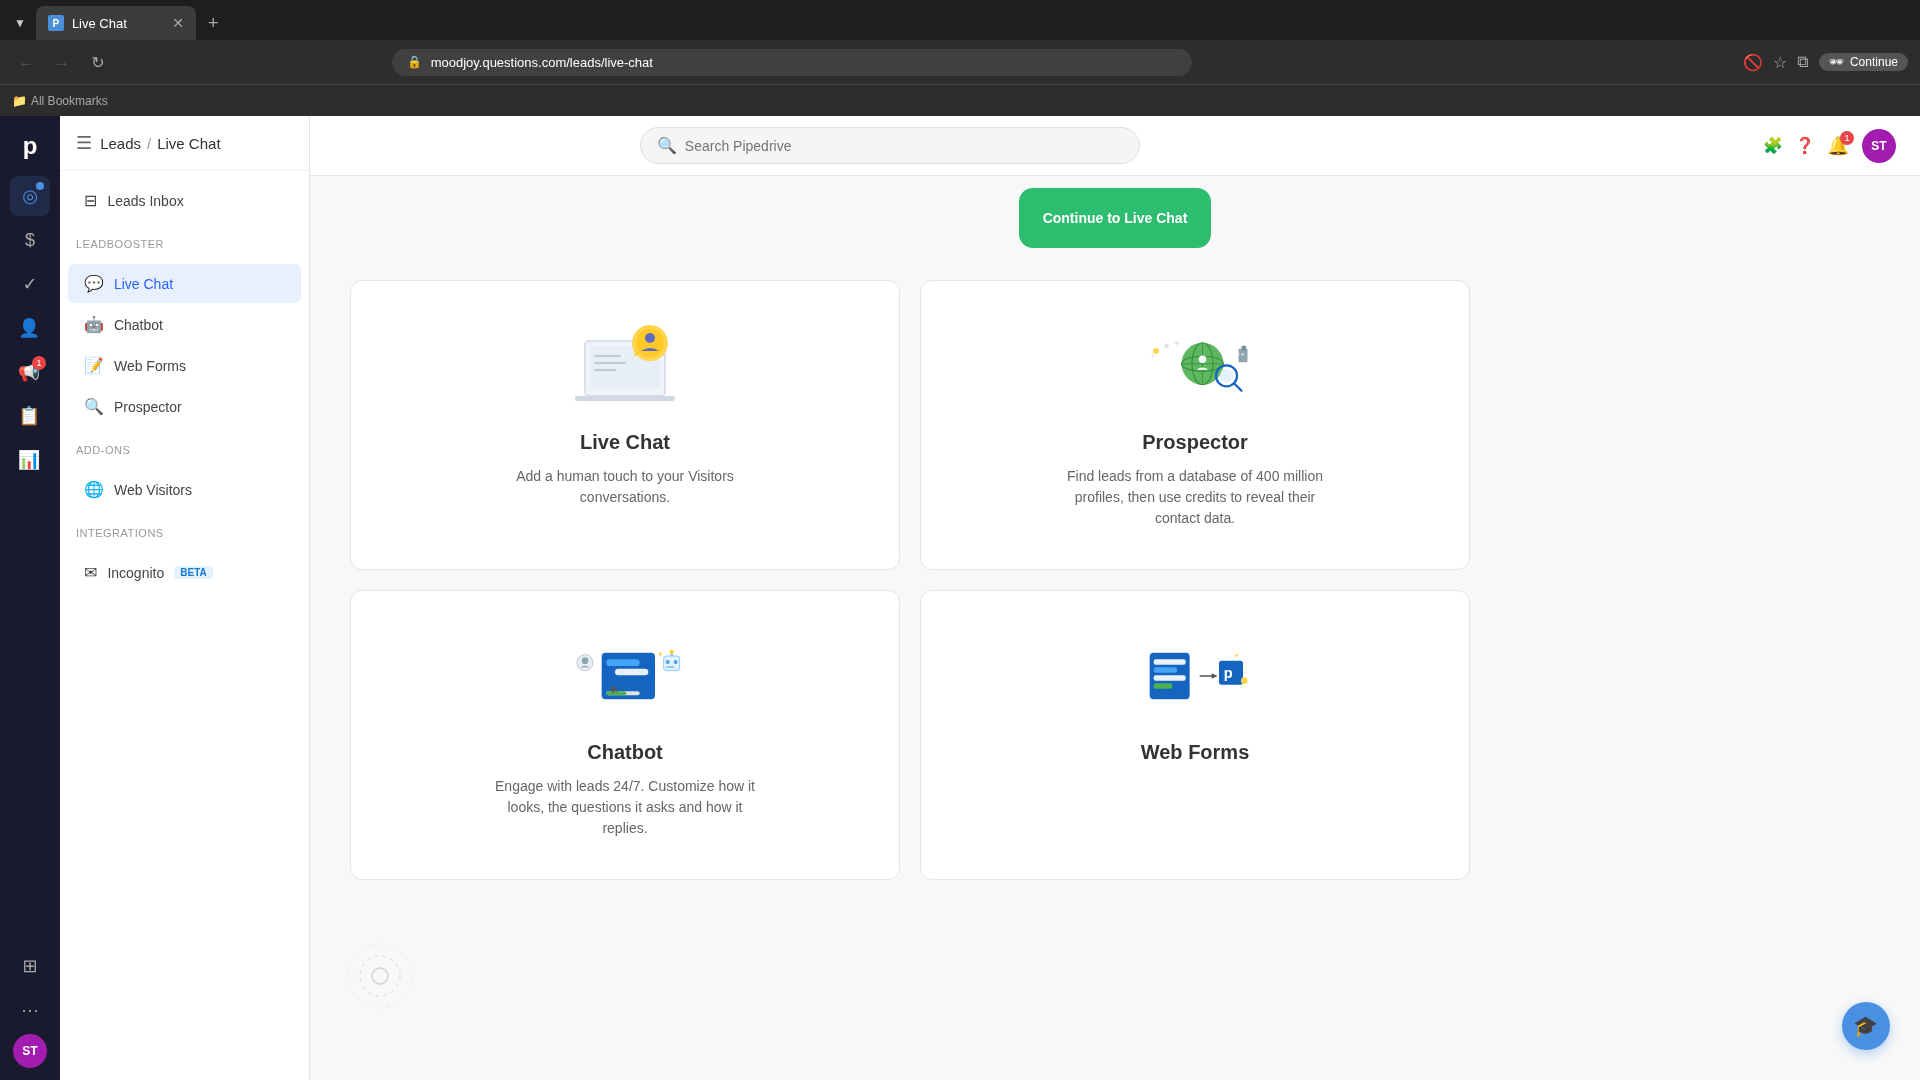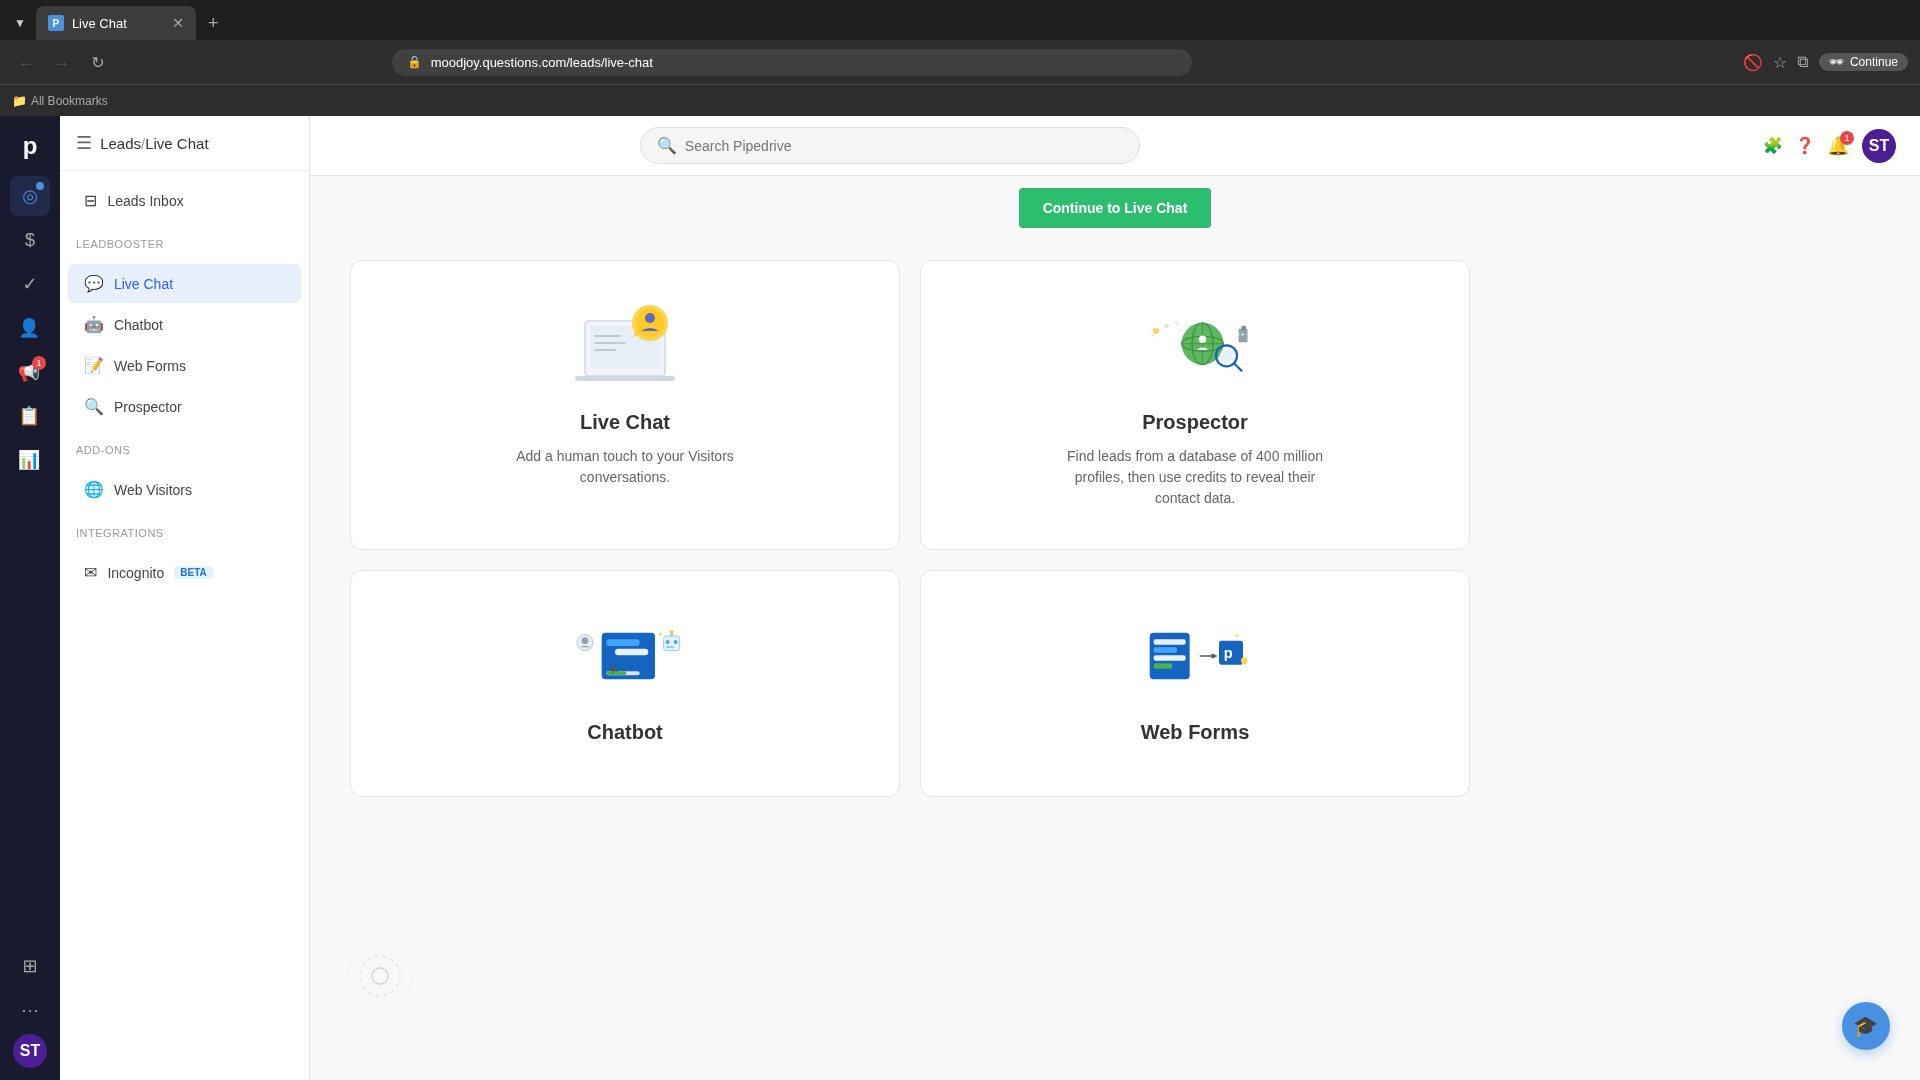--- a/index.html
+++ b/index.html
@@ -30,45 +30,45 @@
 
     
     .icon-sidebar { width: 60px; background: #1a1a2e; display: flex; flex-direction: column; align-items: center; padding: 12px 0; gap: 4px; flex-shrink: 0; }
     .icon-sidebar-logo { width: 36px; height: 36px; display: flex; align-items: center; justify-content: center; margin-bottom: 8px; }
     .logo-p { color: #fff; font-size: 24px; font-weight: bold; }
     .icon-nav-item { width: 40px; height: 40px; display: flex; align-items: center; justify-content: center; border-radius: 8px; cursor: pointer; color: #aaa; font-size: 18px; position: relative; }
     .icon-nav-item.active { color: #4a90e2; background: rgba(74,144,226,0.15); }
     .icon-nav-item .badge { position: absolute; top: 4px; right: 4px; background: #e84646; color: white; border-radius: 50%; width: 14px; height: 14px; font-size: 9px; display: flex; align-items: center; justify-content: center; }
     .icon-nav-item .dot { position: absolute; top: 6px; right: 6px; background: #4a90e2; border-radius: 50%; width: 8px; height: 8px; }
     .icon-sidebar-bottom { margin-top: auto; display: flex; flex-direction: column; align-items: center; gap: 4px; }
-    .avatar-circle { width: 34px; height: 34px; border-radius: 50%; background: #4c1d95; display: flex; align-items: center; justify-content: center; color: white; font-size: 16px; font-weight: bold; cursor: pointer; }
+    .avatar-circle { width: 34px; height: 34px; border-radius: 50%; background: #a21caf; display: flex; align-items: center; justify-content: center; color: white; font-size: 12px; font-weight: bold; cursor: pointer; }
 
     
     .nav-sidebar { width: 250px; background: #fff; border-right: 1px solid #e5e5e5; flex-shrink: 0; overflow-y: auto; }
     .sidebar-header { display: flex; align-items: center; gap: 8px; padding: 16px 16px; border-bottom: 1px solid #f0f0f0; }
     .sidebar-menu-icon { color: #666; cursor: pointer; font-size: 18px; }
-    .sidebar-breadcrumb { display: flex; align-items: center; font-size: 15px; color: #333; font-weight: 500; }
+    .sidebar-breadcrumb { display: flex; align-items: center; gap: 6px; font-size: 15px; color: #333; font-weight: 500; }
     .breadcrumb-sep { color: #999; }
 
     .nav-section { padding: 8px 0; }
     .nav-item { display: flex; align-items: center; gap: 10px; padding: 10px 16px; cursor: pointer; color: #444; font-size: 14px; border-radius: 6px; margin: 2px 8px; }
     .nav-item.active { background: #e8f0fe; color: #2962ff; font-weight: 500; }
     .nav-item .nav-icon { font-size: 16px; color: inherit; }
     .section-label { padding: 8px 16px 4px; font-size: 11px; font-weight: 400; color: #999; text-transform: uppercase; letter-spacing: 0.5px; }
     .beta-badge { background: #e3f2fd; color: #1976d2; font-size: 10px; padding: 1px 6px; border-radius: 4px; font-weight: 600; }
 
     
     .main-content { flex: 1; overflow-y: auto; background: #f8f8f8; }
     .top-bar { height: 60px; background: #fff; border-bottom: 1px solid #e5e5e5; display: flex; align-items: center; padding: 0 24px; gap: 12px; }
     .top-bar-search { display: flex; align-items: center; gap: 8px; background: #f5f5f5; border: 1px solid #e0e0e0; border-radius: 20px; padding: 8px 16px; flex: 1; max-width: 500px; margin: 0 auto; }
     .top-bar-search input { background: none; border: none; outline: none; font-size: 14px; color: #333; width: 100%; }
     .top-bar-actions { display: flex; align-items: center; gap: 12px; margin-left: auto; }
 
     .continue-banner { background: transparent; padding: 12px 40px; display: flex; justify-content: center; }
-    .continue-btn { background: #2dbd6e; color: white; padding: 12px 24px; border-radius: 4px; font-size: 14px; font-weight: 600; cursor: pointer; border: none; }
+    .continue-btn { background: #2dbd6e; color: white; padding: 22px 24px; border-radius: 14px; font-size: 14px; font-weight: 600; cursor: pointer; border: none; }
 
     .cards-container { padding: 20px 40px; display: grid; grid-template-columns: 1fr 1fr; gap: 20px; max-width: 1200px; }
 
     .feature-card { background: #fff; border-radius: 12px; border: 1px solid #e5e5e5; padding: 40px 30px 40px; display: flex; flex-direction: column; align-items: center; text-align: center; cursor: pointer; }
     .card-icon { width: 120px; height: 90px; display: flex; align-items: center; justify-content: center; margin-bottom: 20px; }
     .card-title { font-size: 20px; font-weight: 600; color: #333; margin-bottom: 12px; }
     .card-desc { font-size: 14px; color: #666; line-height: 1.5; max-width: 260px; }
 
     
     .live-chat-icon { position: relative; }
@@ -315,20 +315,21 @@
             <rect x="152" y="30" width="12" height="3" rx="1" fill="#90caf9"></rect>
             <rect x="158" y="10" width="4" height="6" rx="2" fill="#90caf9"></rect>
             <circle cx="160" cy="9" r="3" fill="#ffca28"></circle>
 
             <text x="138" y="16" font-size="12" fill="#ffd54f">✦</text>
 
             <polygon points="68,62 72,72 74,67 79,70 75,60" fill="#555"></polygon>
           </svg>
         </div>
         <div class="card-title">Chatbot</div>
+        <div class="card-desc">Engage with leads 24/7. Customize how it looks, the questions it asks and how it replies.</div>
       </div>
 
       <div class="feature-card">
         <div class="card-icon webforms-icon">
           <svg width="180" height="90" viewBox="0 0 180 90" xmlns="http://www.w3.org/2000/svg">
 
             <rect x="22" y="10" width="60" height="70" rx="6" fill="#1565c0"></rect>
             <rect x="28" y="20" width="48" height="8" rx="3" fill="#fff" opacity="0.9"></rect>
             <rect x="28" y="32" width="35" height="8" rx="3" fill="#42a5f5"></rect>
             <rect x="28" y="44" width="48" height="8" rx="3" fill="#fff" opacity="0.9"></rect>

